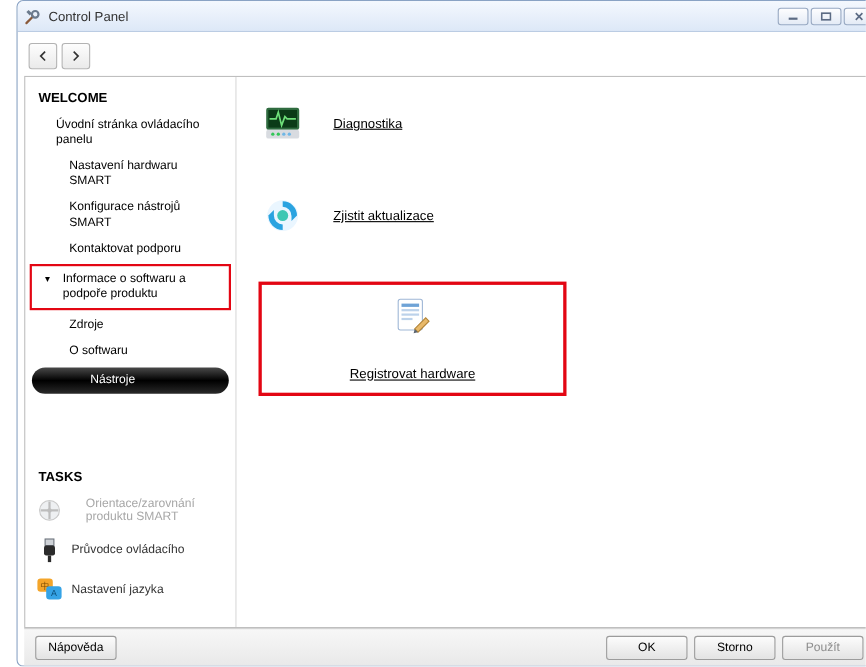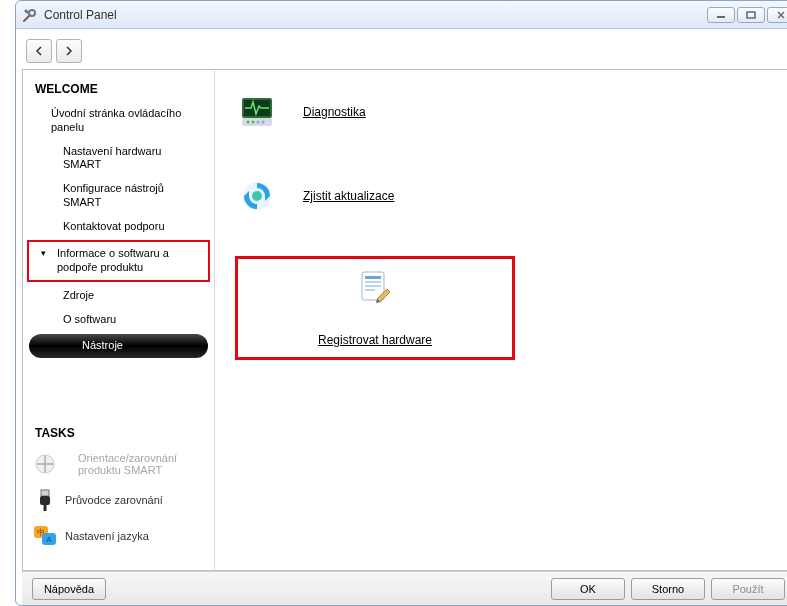--- a/index.html
+++ b/index.html
@@ -270,21 +270,21 @@
           </div>
 
           <div class="task-item">
             <span class="task-icon">
               <svg width="20" height="24" viewBox="0 0 20 24">
                 <rect x="6" y="2" width="8" height="6" fill="#cfd3d8" stroke="#6d747d"></rect>
                 <rect x="5" y="8" width="10" height="9" rx="2" fill="#2b2b2b"></rect>
                 <rect x="8.5" y="17" width="3" height="6" fill="#2b2b2b"></rect>
               </svg>
             </span>
-            <span>Průvodce zarovnání</span>
+            <span>Průvodce ovládacího</span>
           </div>
 
           <div class="task-item">
             <span class="task-icon">
               <svg width="24" height="22" viewBox="0 0 24 22">
                 <rect x="1" y="1" width="14" height="12" rx="3" fill="#f4a52a"></rect>
                 <text x="8" y="10" text-anchor="middle" font-size="8" fill="#7a4a00" font-family="Arial">中</text>
                 <rect x="9" y="8" width="14" height="12" rx="3" fill="#35a3e6"></rect>
                 <text x="16" y="17" text-anchor="middle" font-size="8" fill="#0a4f7a" font-family="Arial">A</text>
               </svg>

